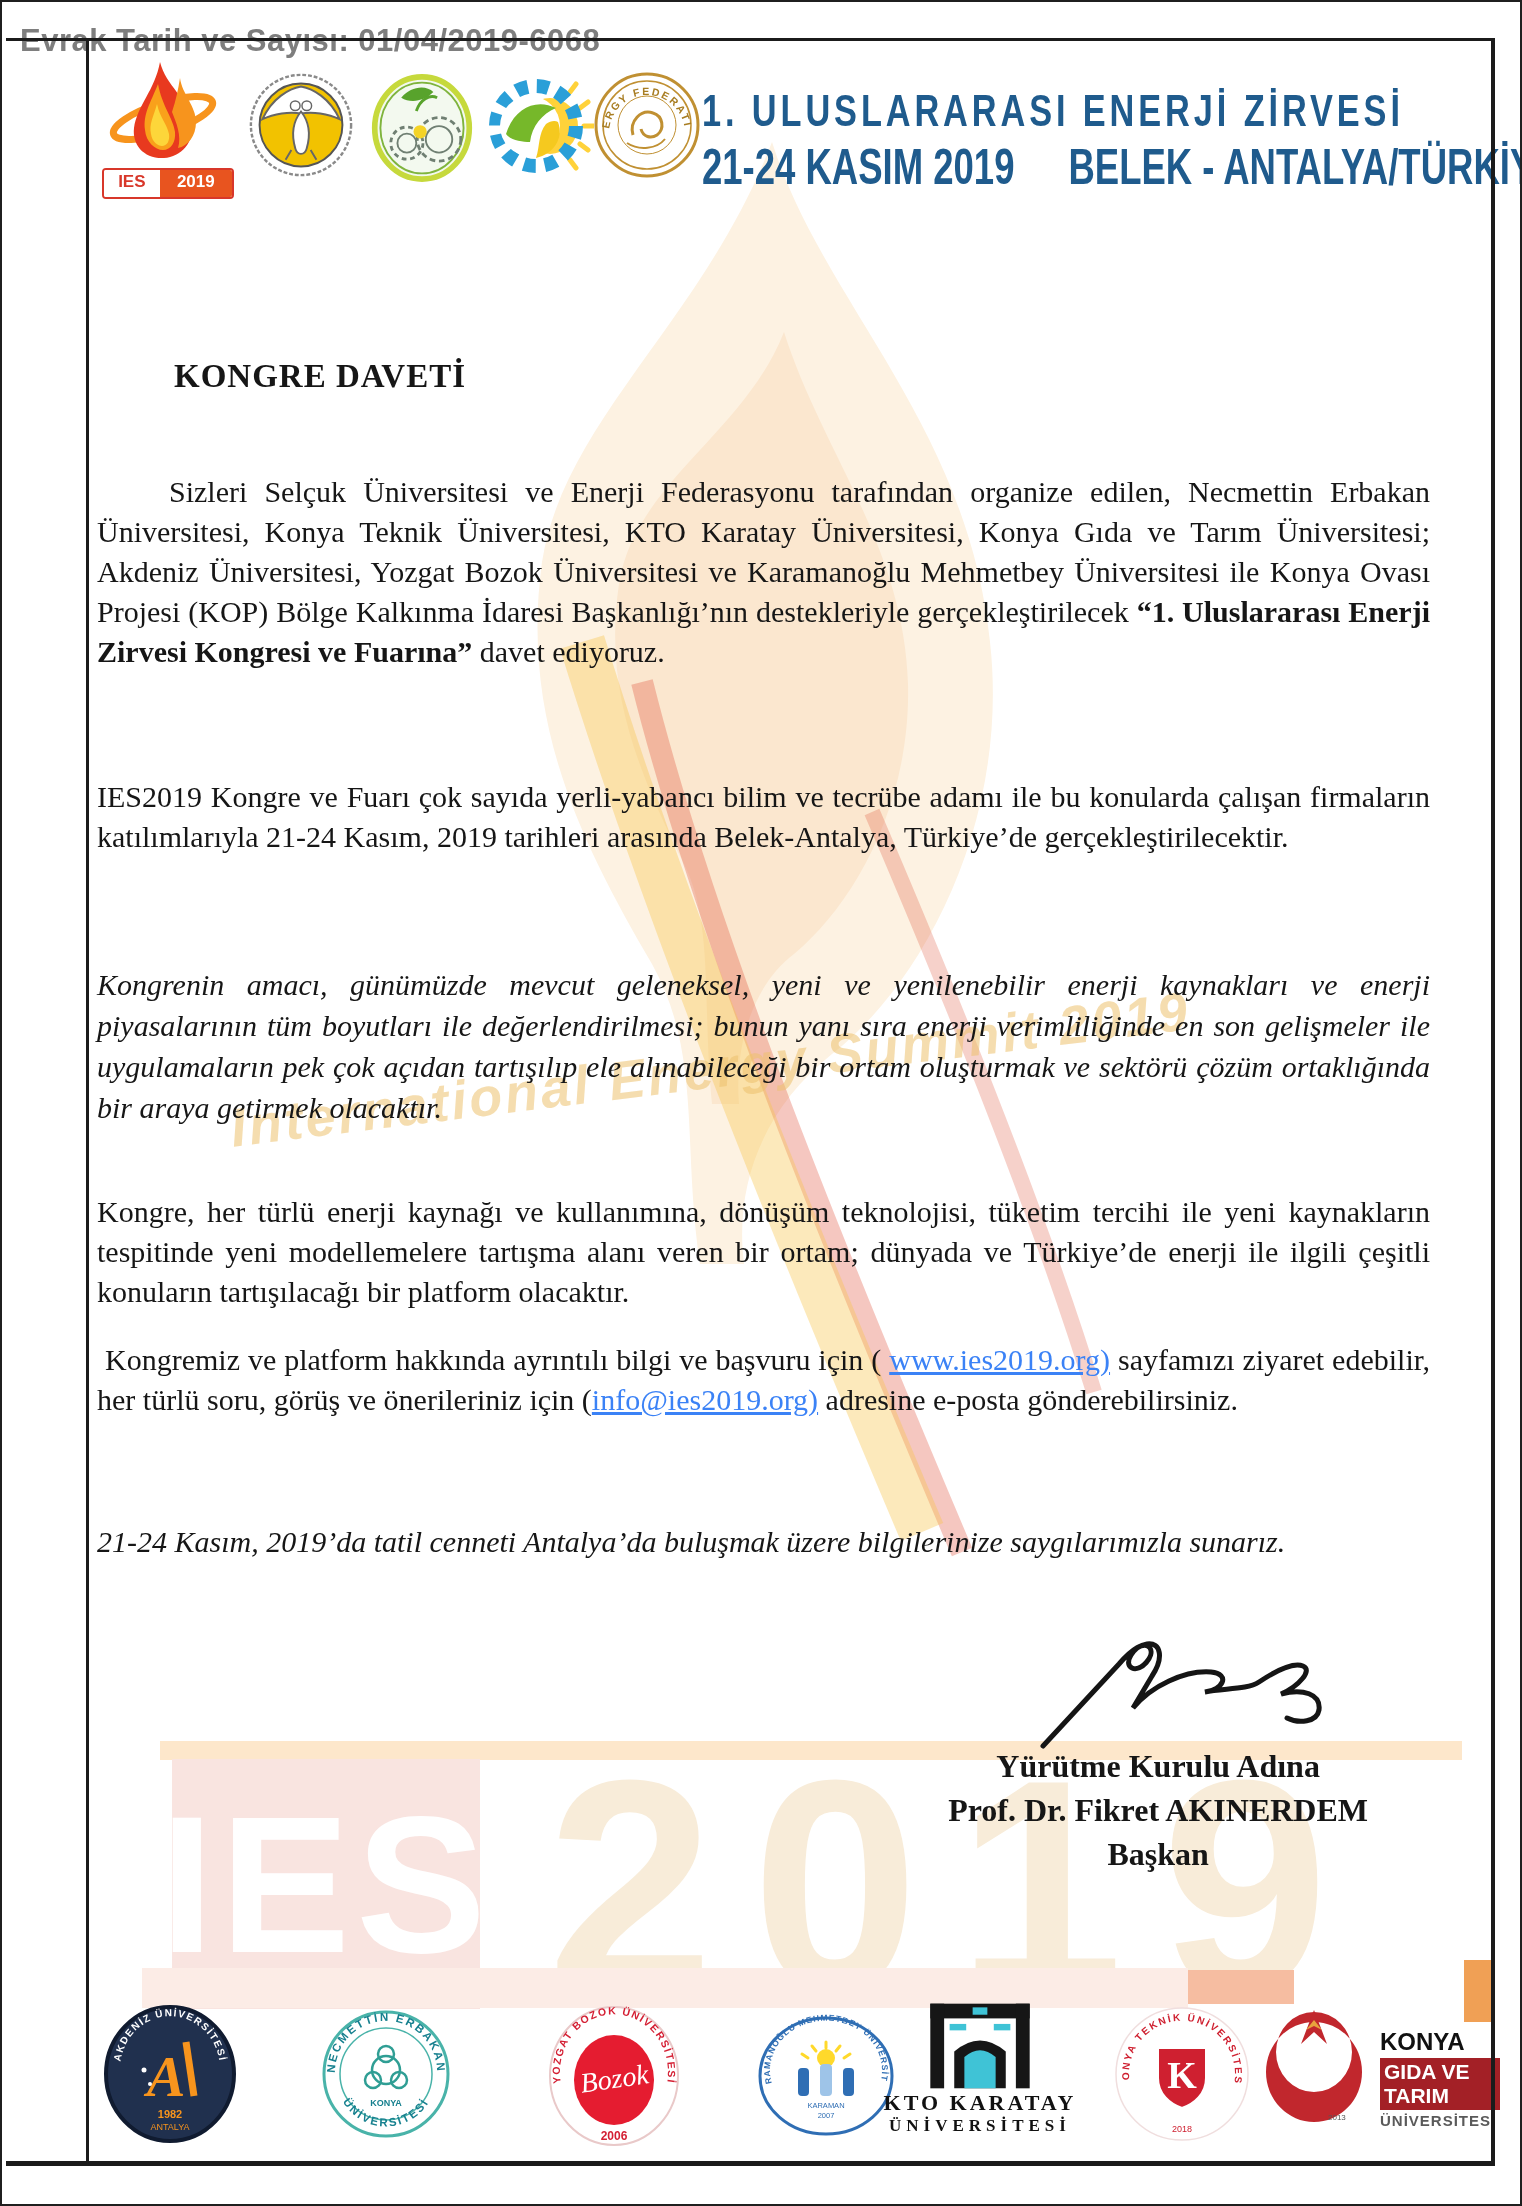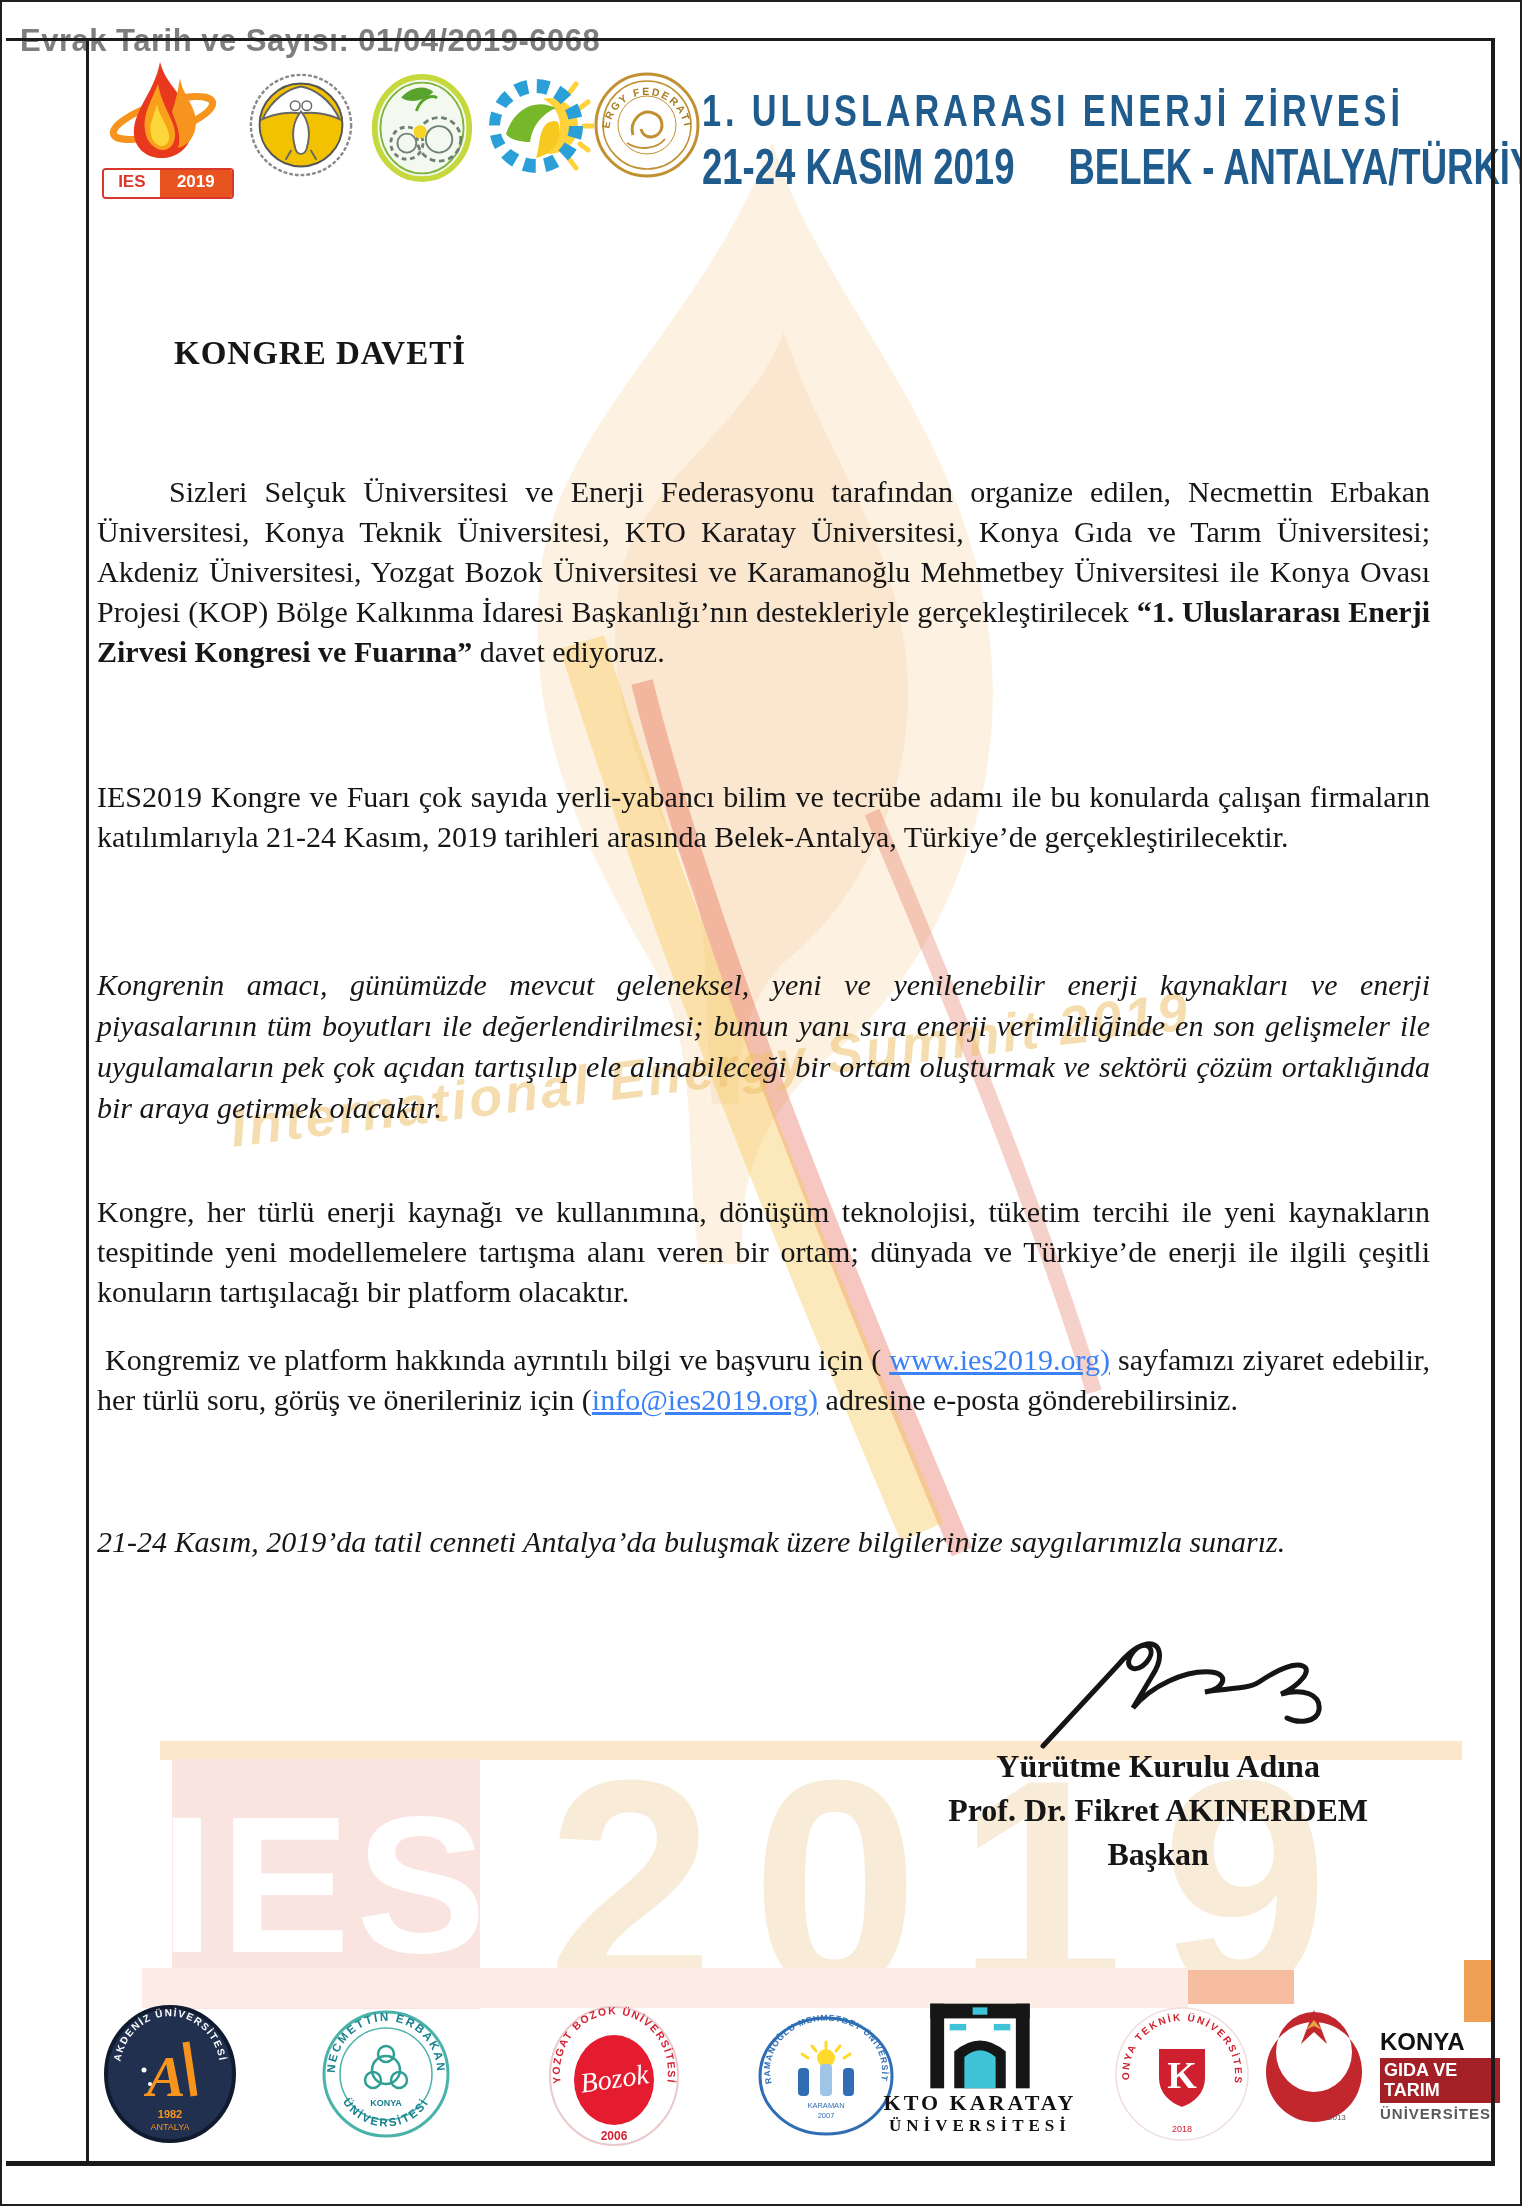--- a/index.html
+++ b/index.html
@@ -40,21 +40,21 @@
   .ies-badge .r{flex:1.3;background:#e8541f;color:#ffffff;text-align:center;}
   .title1{left:700px;top:84px;z-index:2;font-family:"Liberation Sans","DejaVu Sans",sans-serif;
       font-size:44px;font-weight:800;letter-spacing:5px;color:#1f5b8d;white-space:nowrap;
       transform:scaleX(0.78);transform-origin:0 0;}
   .title2{left:700px;top:136px;z-index:2;font-family:"Liberation Sans","DejaVu Sans",sans-serif;
       font-size:50px;font-weight:800;letter-spacing:0;color:#1f5b8d;white-space:nowrap;
       transform:scale(0.73,1.0);transform-origin:0 0;}
   .title2 .gap{display:inline-block;width:74px;}
   
   .txt{position:absolute;z-index:2;}
-  .heading{left:172px;top:333px;font-size:33px;font-weight:bold;letter-spacing:1px;}
+  .heading{left:172px;top:356px;font-size:33px;font-weight:bold;letter-spacing:1px;}
   .para{left:95px;width:1333px;text-align:justify;font-size:30px;line-height:40px;margin-top:24px;}
   .p1{top:446px;text-indent:72px;}
   .p2{top:751px;}
   .p3{top:938px;font-style:italic;line-height:41px;}
   .p4{top:1166px;}
   .p5{top:1314px;text-indent:8px;}
   .p6{top:1496px;font-style:italic;}
   .bold{font-weight:bold;}
   a.doclink{color:#3b82f6;text-decoration:underline;cursor:pointer;}
   
@@ -62,21 +62,21 @@
   .sig-block{right:152px;top:1742px;text-align:center;font-size:32px;font-weight:bold;line-height:44px;z-index:2;}
   
   .flogo{z-index:2;}
   .kto-caption{left:878px;top:2088px;width:200px;text-align:center;z-index:2;
       font-family:"Liberation Serif","DejaVu Serif",serif;color:#111;}
   .kto-caption .c1{font-size:22px;font-weight:bold;letter-spacing:3px;text-align:center;}
   .kto-caption .c2{font-size:17px;font-weight:bold;letter-spacing:5px;}
   .gida-text{left:1378px;top:2026px;width:120px;z-index:2;
       font-family:"Liberation Sans","DejaVu Sans",sans-serif;line-height:1.15;}
   .gida-text .g1{font-size:24px;font-weight:bold;color:#111;}
-  .gida-text .g2{font-size:18px;font-weight:bold;color:#fff;background:#a32026;
+  .gida-text .g2{font-size:21px;font-weight:bold;color:#fff;background:#a32026;
       display:inline-block;padding:2px 4px;margin:2px 0;}
   .gida-text .g3{font-size:15px;font-weight:bold;color:#5a5a5a;letter-spacing:1px;}
 </style>
 </head>
 <body>
 
 <div class="page">
 
   <svg class="wm" style="left:400px;top:120px;" width="700" height="1520" viewBox="0 0 700 1520">
     <path d="M370,20 C420,180 565,300 588,520 C608,700 520,862 430,932 C362,986 332,1062 342,1142 L298,1142 C280,1022 300,932 250,842 C180,722 118,600 140,440 C162,298 302,198 370,20 Z" fill="#fdf2e2"></path>

